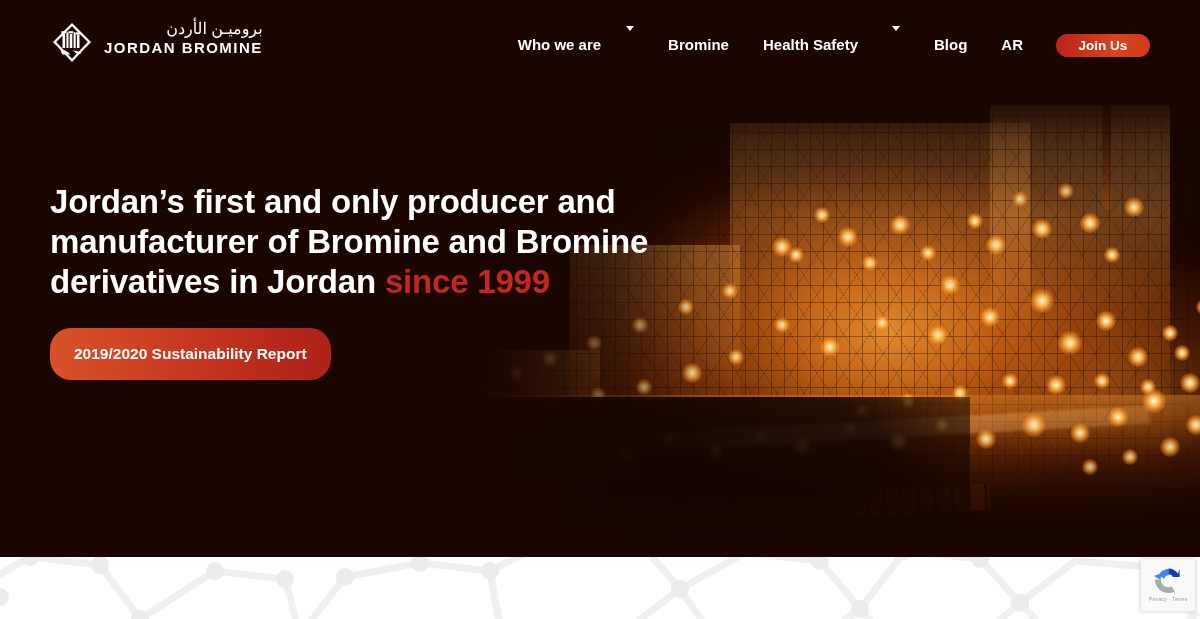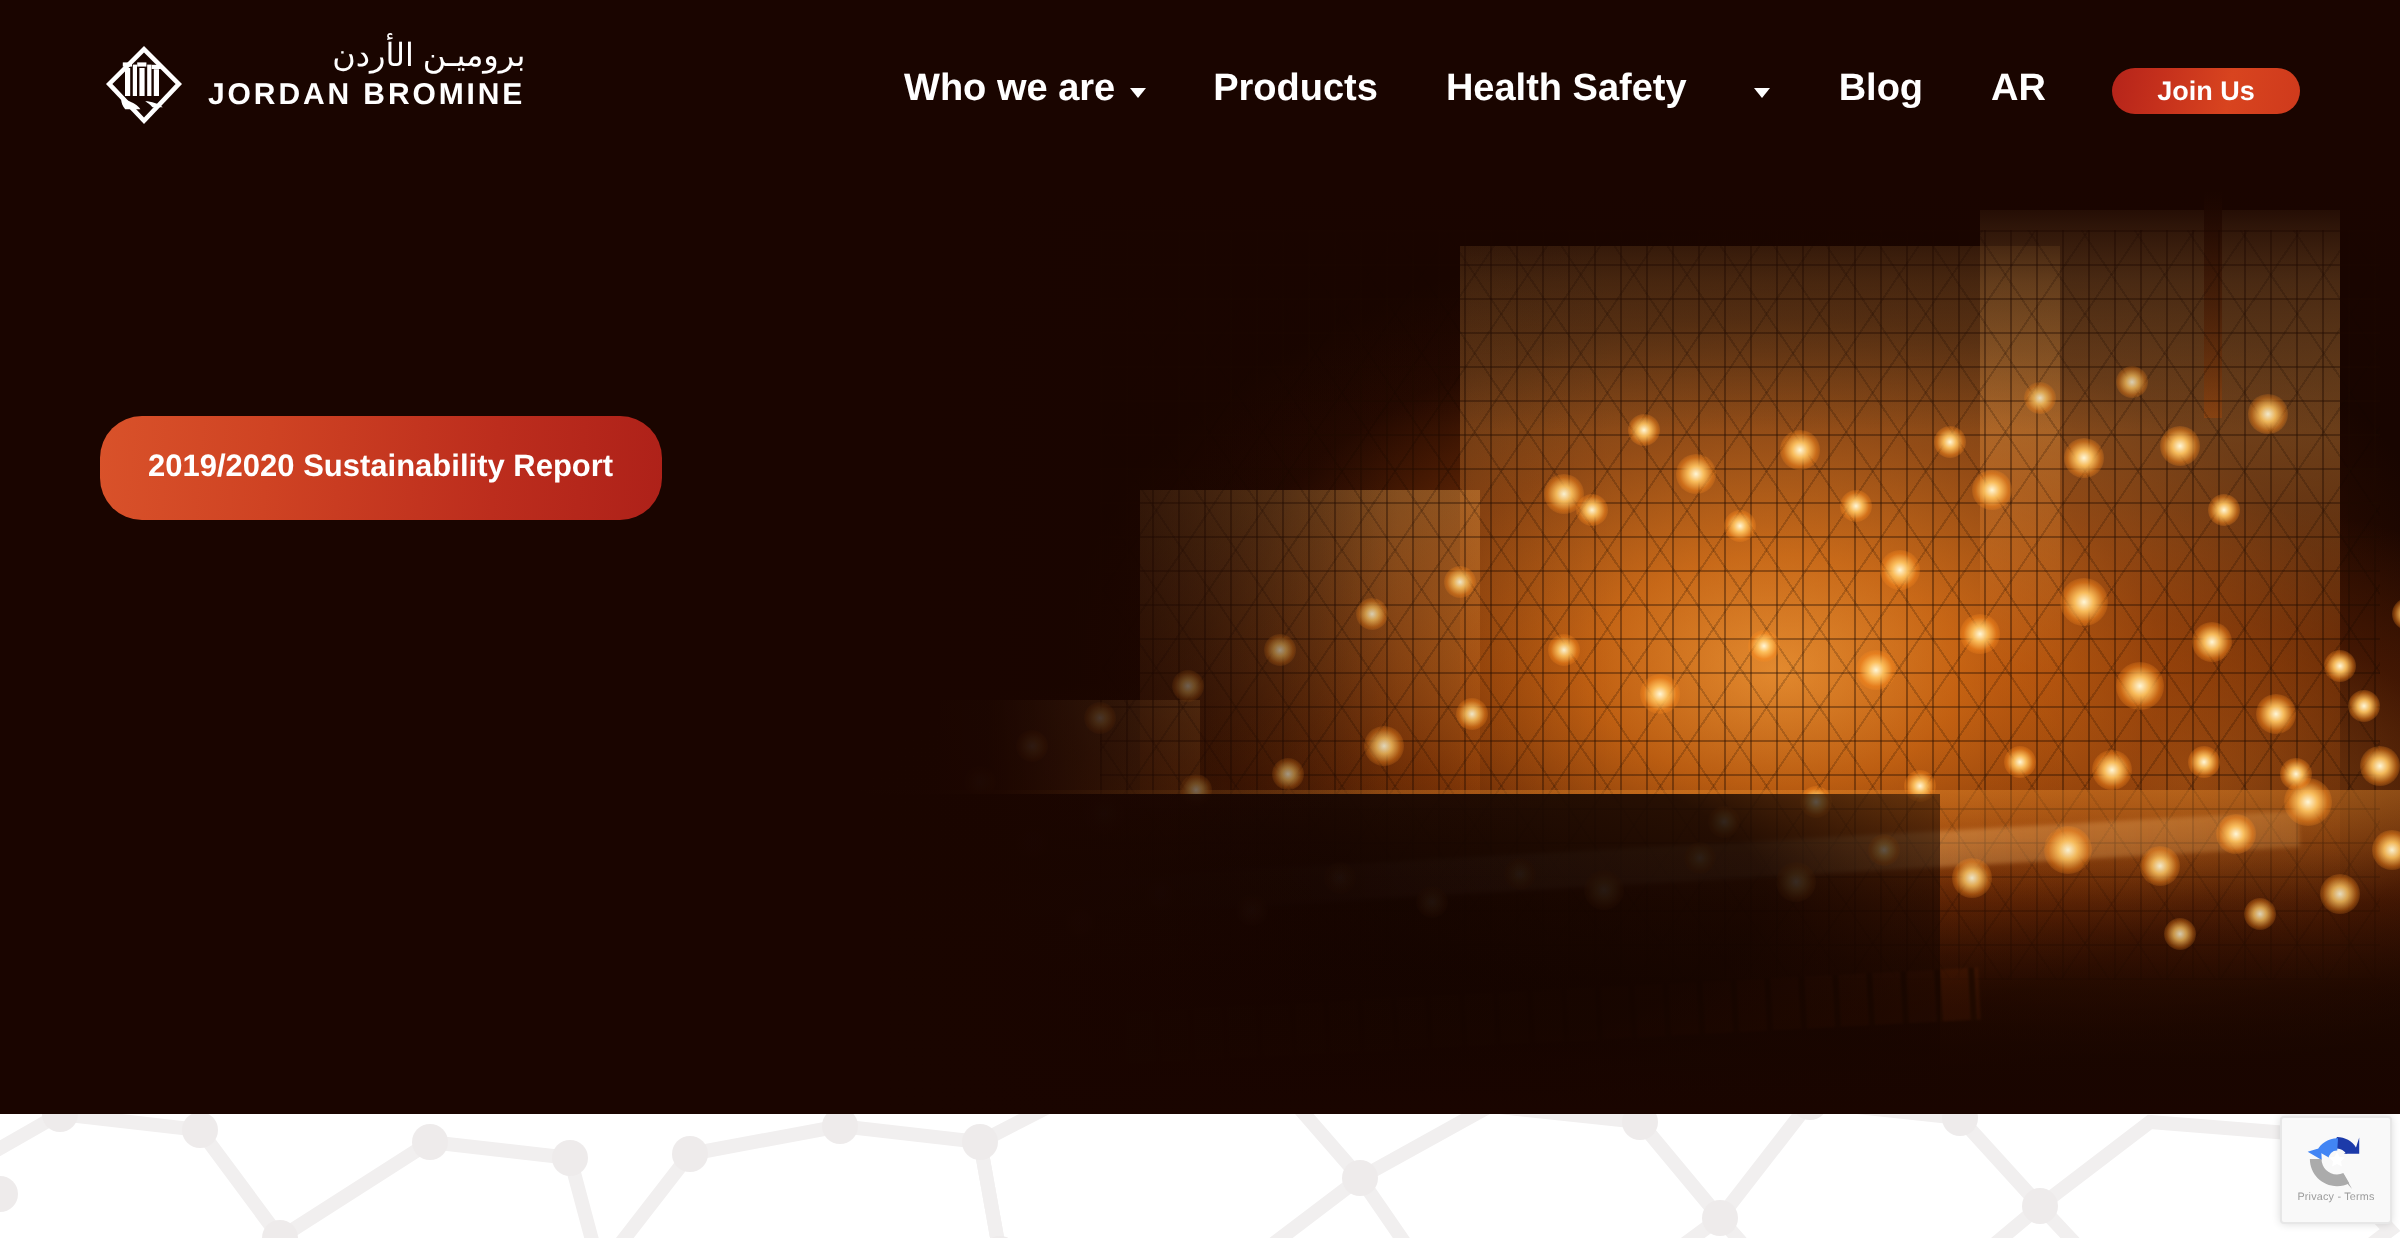--- a/index.html
+++ b/index.html
@@ -105,22 +105,22 @@
   .logo-mark{ width:44px; height:44px; flex:0 0 44px; }
   .logo-text{ display:flex; flex-direction:column; align-items:flex-end; line-height:1; }
   .logo-ar{ color:#fff; font-size:16px; letter-spacing:.3px; direction:rtl; margin-bottom:3px; }
   .logo-en{ color:#fff; font-size:15px; font-weight:bold; letter-spacing:1.45px; }
 
   .nav{
     position:absolute; right:50px; top:24px;
     display:flex; align-items:center; gap:0;
   }
   .nav-item{
-    display:flex; align-items:center; gap:7px;
-    color:#ffffff; font-size:19px; font-weight:bold;
+    display:flex; align-items:flex-start; gap:25px;
+    color:#ffffff; font-size:15px; font-weight:bold;
     padding:0 17px; height:42px; line-height:42px;
     white-space:nowrap; cursor:pointer;
   }
   .caret{
     width:0; height:0;
     border-left:4.5px solid transparent;
     border-right:4.5px solid transparent;
     border-top:5px solid #ffffff;
     display:inline-block; margin-top:2px;
   }
@@ -296,39 +296,44 @@
         <span class="logo-en">JORDAN BROMINE</span>
       </div>
     </div>
 
     <nav class="nav">
       <div class="nav-item">
         <span>Who we are</span>
         <span class="caret"></span>
       </div>
       <div class="nav-item">
-        <span>Products</span>
+        <span>Bromine</span>
       </div>
       <div class="nav-item">
         <span>Health Safety</span>
       </div>
       <div class="nav-item">
         <span class="caret"></span>
       </div>
       <div class="nav-item">
         <span>Blog</span>
       </div>
       <div class="nav-item">
         <span>AR</span>
       </div>
       <button class="join-btn">Join Us</button>
     </nav>
   </header>
 
   <div class="hero-copy">
+    <h1 class="headline">
+      <span>Jordan’s first and only producer and</span><br>
+      <span>manufacturer of Bromine and Bromine</span><br>
+      <span>derivatives in Jordan </span><span class="accent">since 1999</span>
+    </h1>
     <button class="cta-btn">2019/2020 Sustainability Report</button>
   </div>
 </section>
 
 <section class="lower">
   <svg class="hex-pattern" viewBox="0 0 1200 130" preserveAspectRatio="none">
     <g stroke="#f1efef" stroke-width="7" fill="none">
       <path d="M-40 40 L30 0 L100 8 L140 62 L100 110 L30 104 Z"></path>
       <path d="M140 62 L215 14 L285 22 L300 78 L245 118 L175 112 Z"></path>
       <path d="M300 78 L345 20 L420 6 L490 14 L500 70 L430 104 Z"></path>

